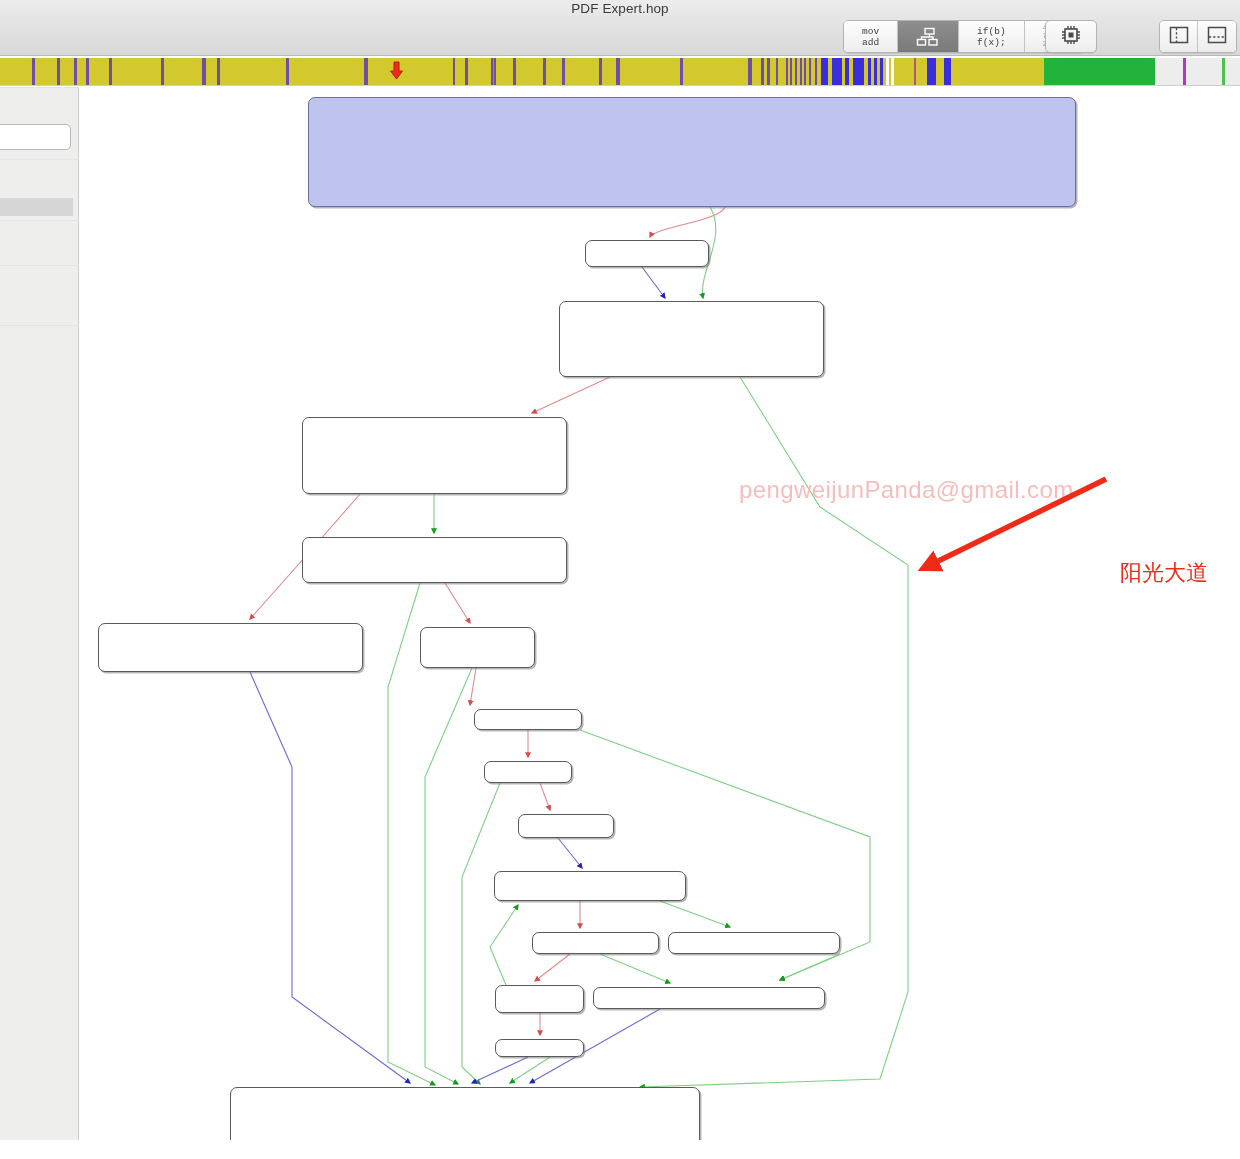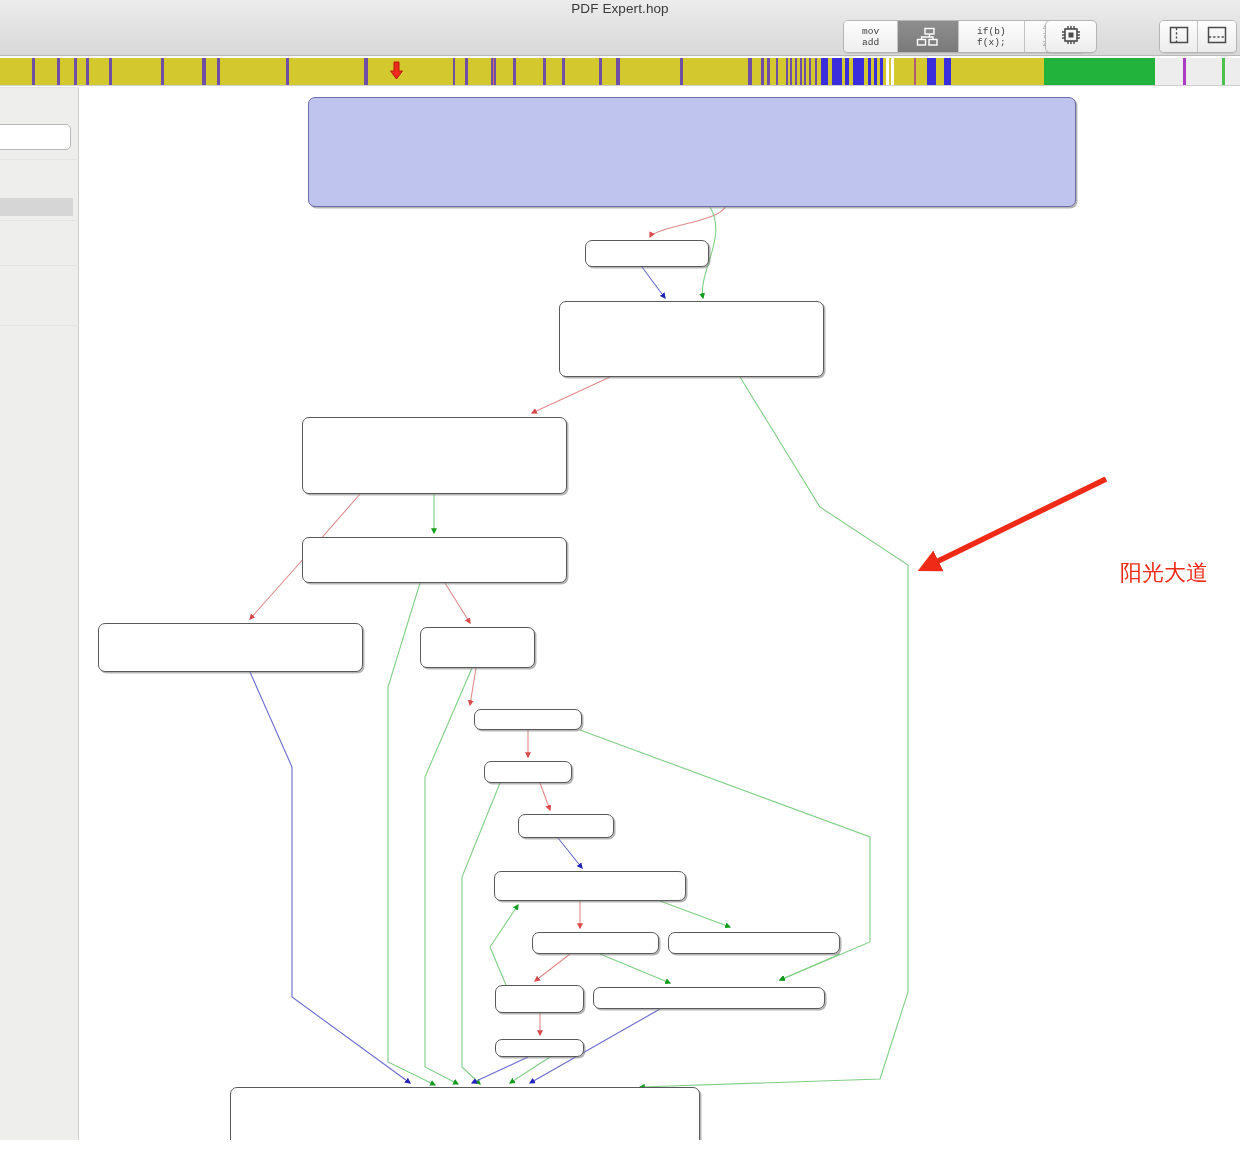--- a/index.html
+++ b/index.html
@@ -392,20 +392,21 @@
         <div class="node" style="left: 438px; top: 727px; width: 96px; height: 24px;"></div>
         <div class="node" style="left: 414px; top: 784px; width: 192px; height: 30px;"></div>
         <div class="node" style="left: 452px; top: 845px; width: 127px; height: 22px;"></div>
         <div class="node" style="left: 588px; top: 845px; width: 172px; height: 22px;"></div>
         <div class="node" style="left: 415px; top: 898px; width: 89px; height: 28px;"></div>
         <div class="node" style="left: 513px; top: 900px; width: 232px; height: 22px;"></div>
         <div class="node" style="left: 415px; top: 952px; width: 89px; height: 18px;"></div>
         <div class="node" style="left: 150px; top: 1000px; width: 470px; height: 67px;"></div>
       </div>
 
+    <div class="watermark">pengweijunPanda@gmail.com</div>
 
     <svg style="position:absolute; left:830px; top:390px;" width="200" height="190">
       <defs>
         <marker id="ann-ar" viewBox="0 0 10 10" refX="6" refY="5" markerWidth="4.2" markerHeight="4.2" orient="auto-start-reverse">
           <path d="M0 0 L10 5 L0 10 z" fill="#ef2b17"></path>
         </marker>
       </defs>
       <path d="M196 2 L16 90" stroke="#ef2b17" stroke-width="5.5" fill="none" marker-end="url(#ann-ar)"></path>
     </svg>
     <div class="annot-label">阳光大道</div>

